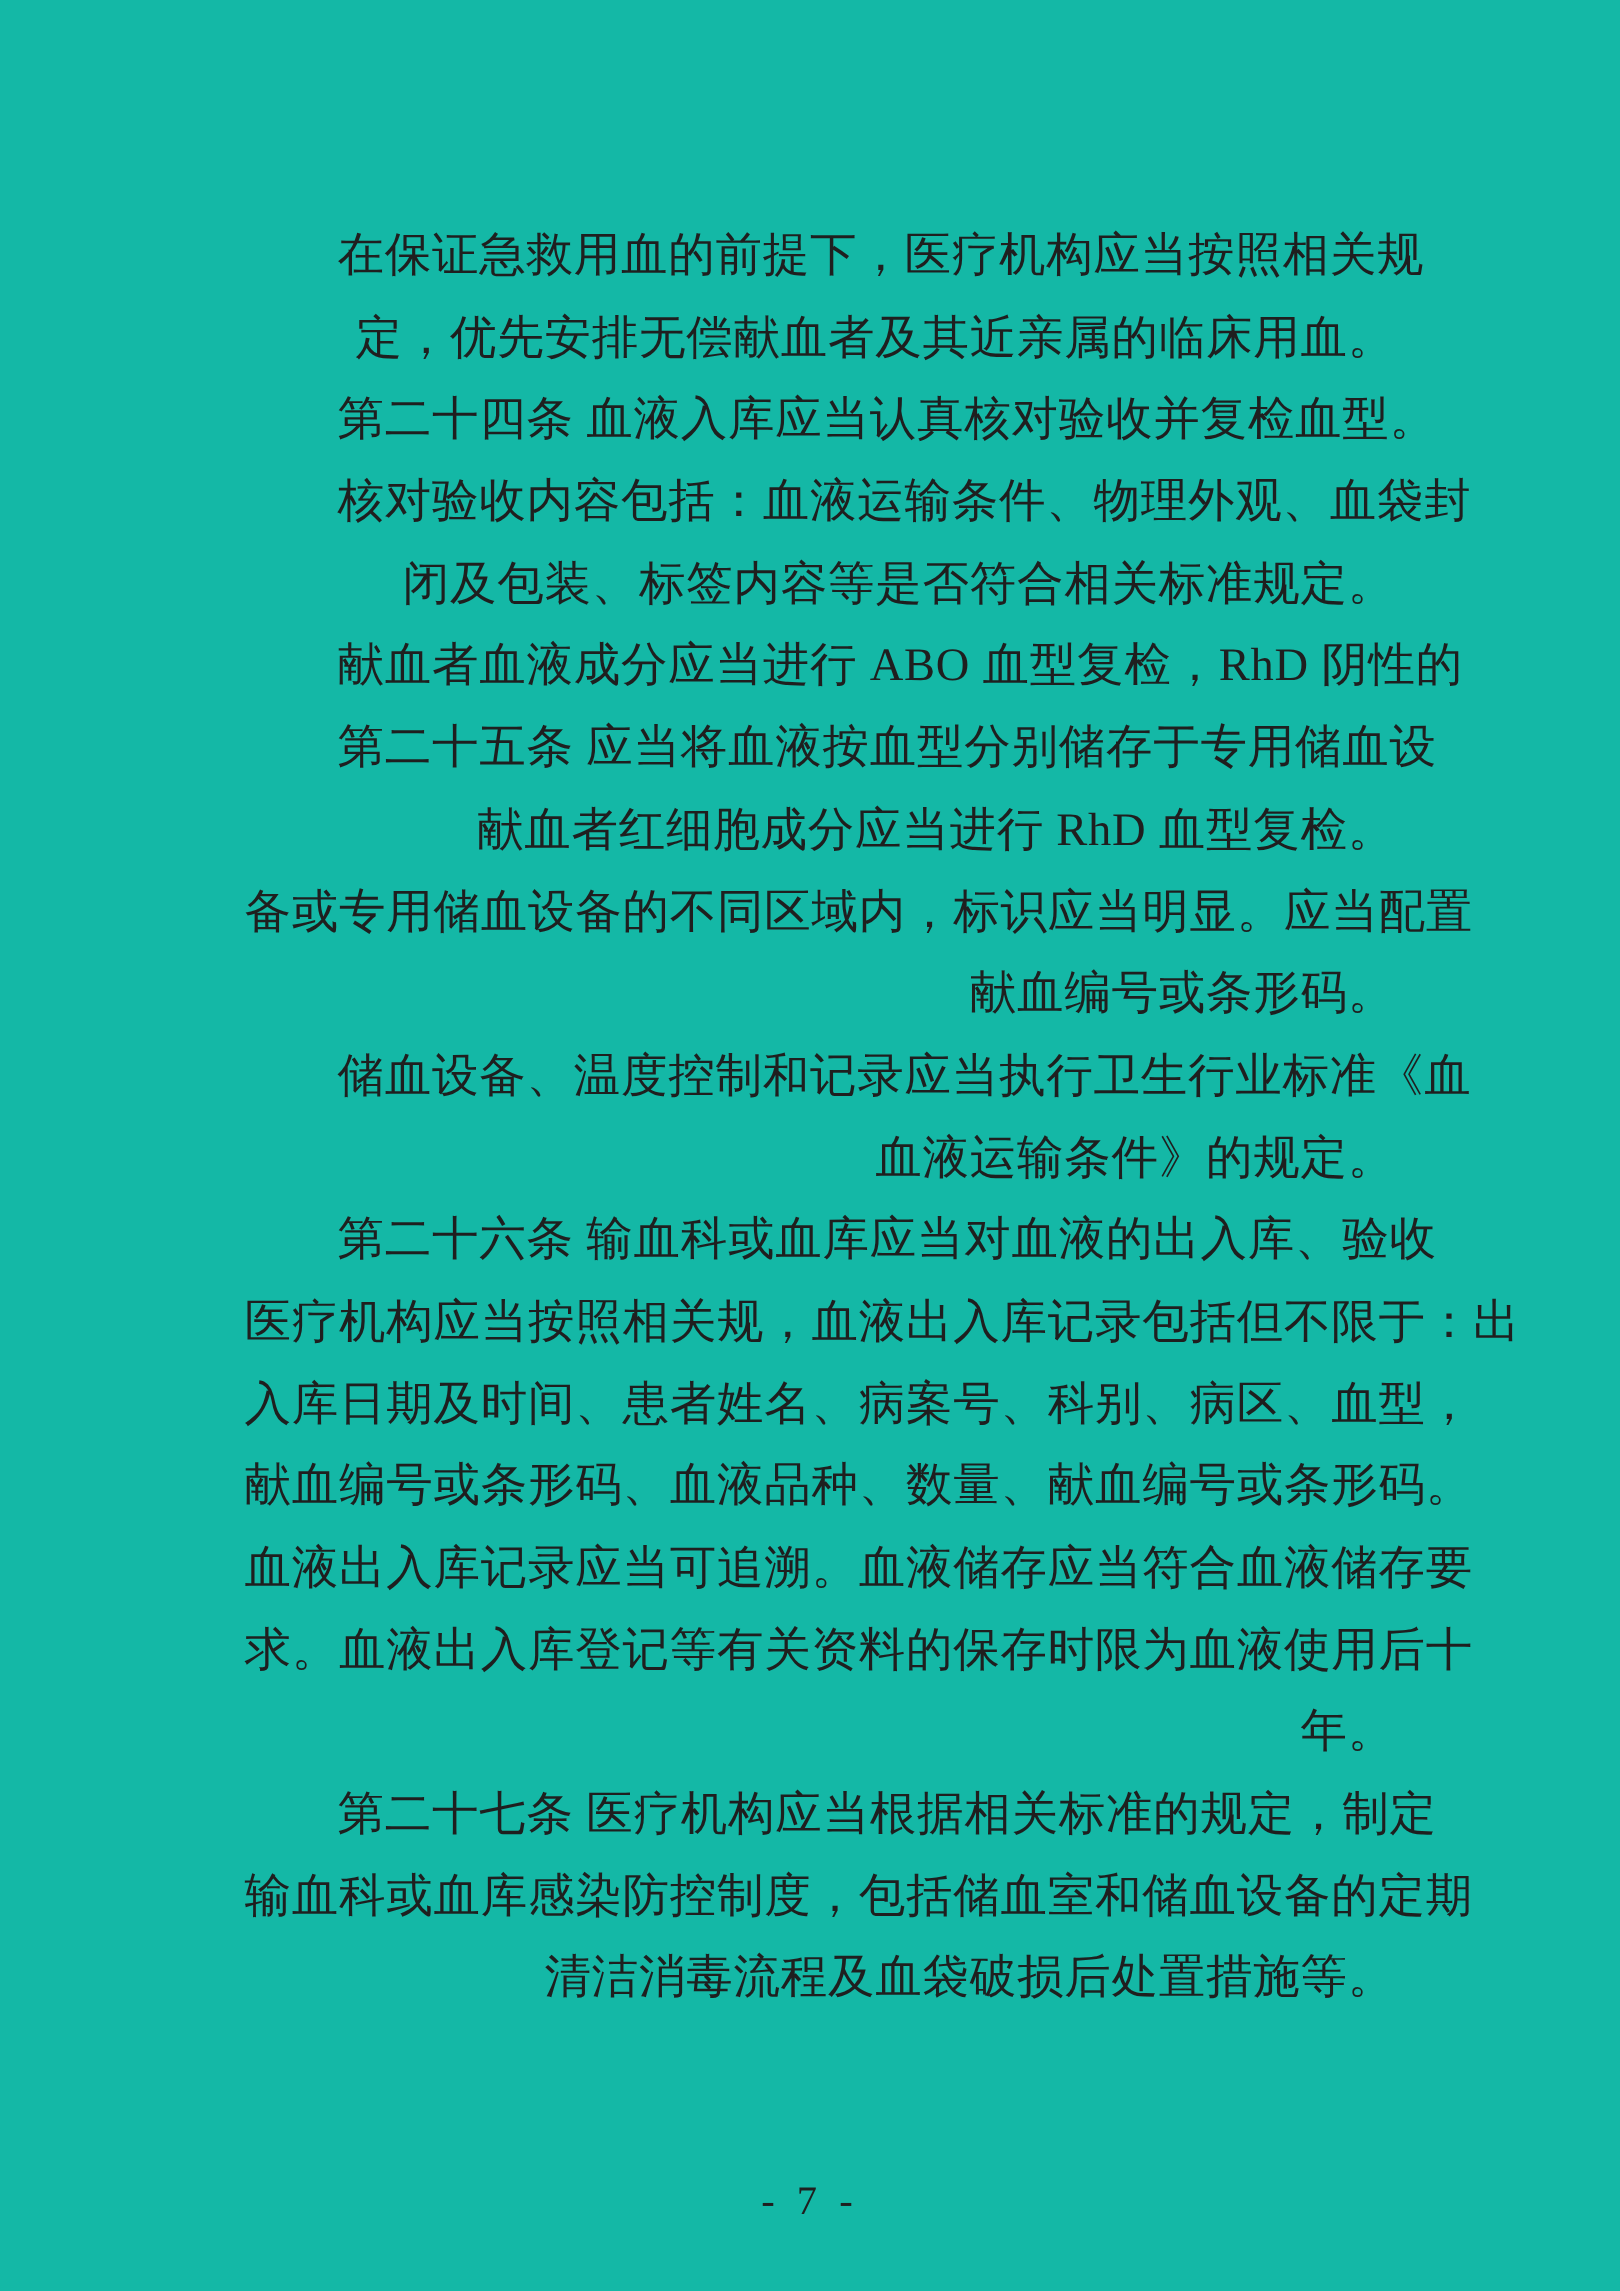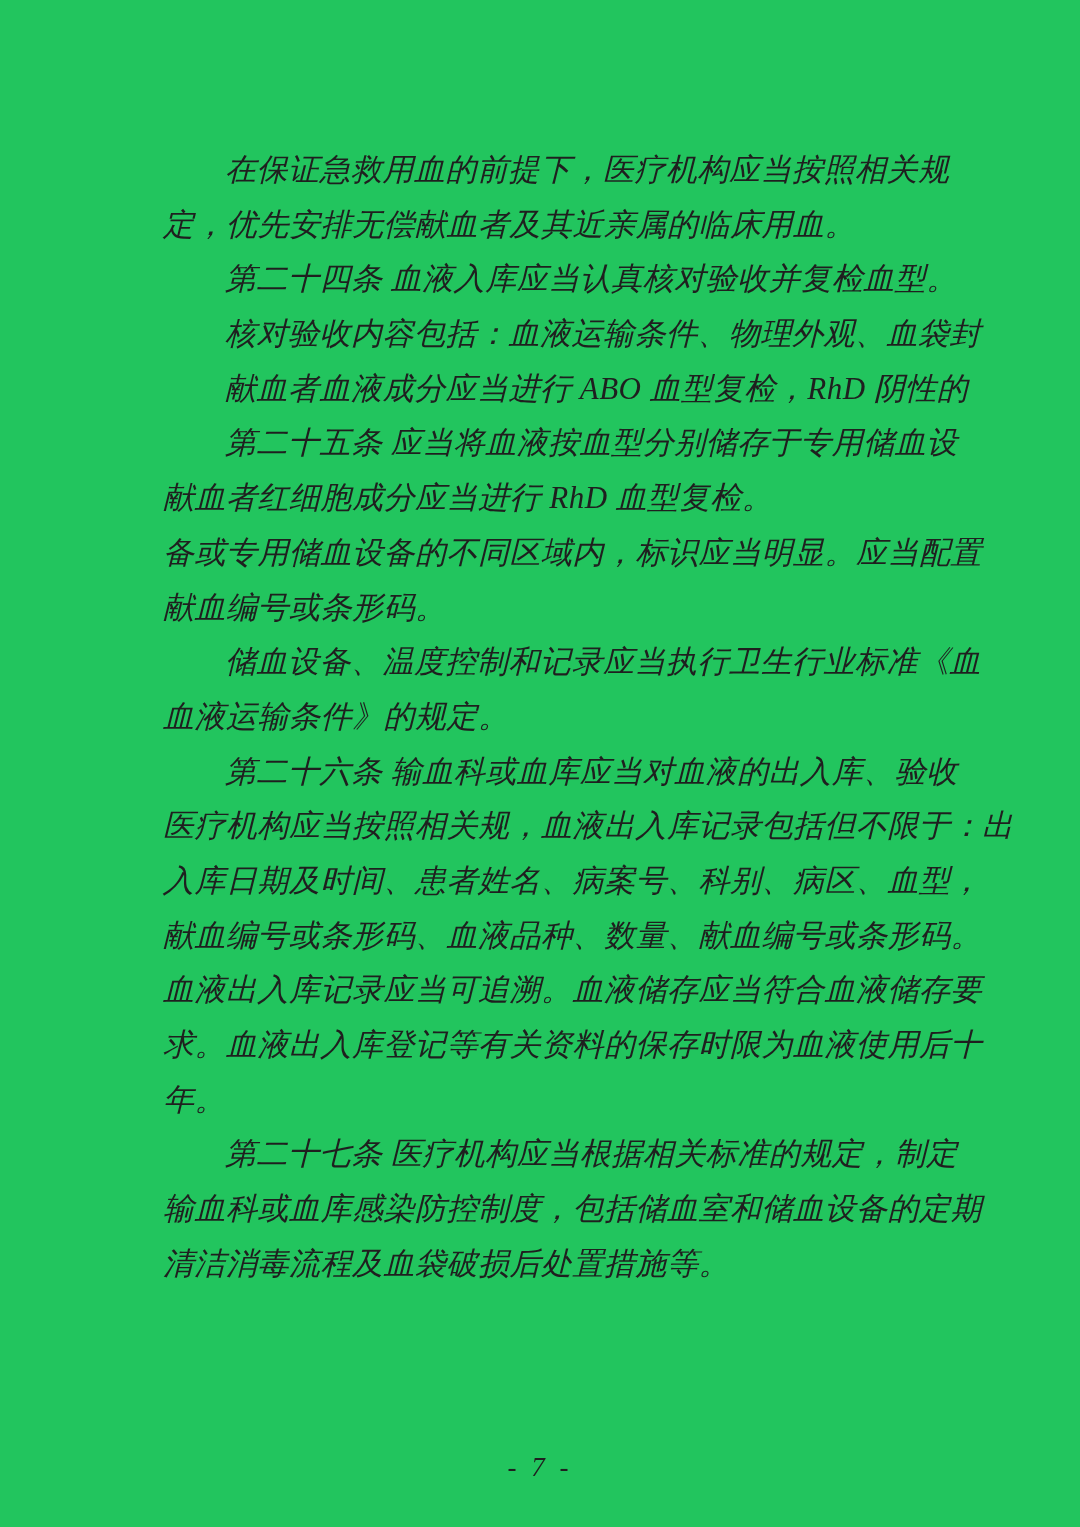--- a/index.html
+++ b/index.html
@@ -11,35 +11,34 @@
     height: 1527px;
     background: #ffffff;
     font-family: "Liberation Serif", "DejaVu Serif", serif;
     color: #1f1f1f;
     position: relative;
     overflow: hidden;
   }
   .page {
     position: absolute;
     inset: 0;
-    background: #22c55e;
-    font-style: italic;
+    background: #14b8a6;
   }
   .content {
     position: absolute;
     left: 163px;
     top: 143px;
     width: 767px;
   }
   .line {
     font-size: 31px;
     line-height: 54.7px;
     height: 54.7px;
     white-space: nowrap;
-    text-align: left;
+    text-align: right;
     font-weight: 400;
     letter-spacing: 0.5px;
   }
   .line.indent {
     padding-left: 62px;
   }
   .line.fill {
     text-align: justify;
     text-align-last: justify;
   }
@@ -57,20 +56,21 @@
 </head>
 <body>
 
 <div class="page">
   <div class="content" id="lines-container">
 
   <div class="line indent fill">在保证急救用血的前提下，医疗机构应当按照相关规</div>
       <div class="line">定，优先安排无偿献血者及其近亲属的临床用血。</div>
       <div class="line indent">第二十四条 血液入库应当认真核对验收并复检血型。</div>
       <div class="line indent fill">核对验收内容包括：血液运输条件、物理外观、血袋封</div>
+      <div class="line">闭及包装、标签内容等是否符合相关标准规定。</div>
       <div class="line indent fill">献血者血液成分应当进行 ABO 血型复检，RhD 阴性的</div>
       <div class="line indent fill">第二十五条 应当将血液按血型分别储存于专用储血设</div>
       <div class="line">献血者红细胞成分应当进行 RhD 血型复检。</div>
       <div class="line fill">备或专用储血设备的不同区域内，标识应当明显。应当配置</div>
       <div class="line">献血编号或条形码。</div>
       <div class="line indent fill">储血设备、温度控制和记录应当执行卫生行业标准《血</div>
       <div class="line">血液运输条件》的规定。</div>
       <div class="line indent fill">第二十六条 输血科或血库应当对血液的出入库、验收</div>
       <div class="line fill">医疗机构应当按照相关规，血液出入库记录包括但不限于：出</div>
       <div class="line fill">入库日期及时间、患者姓名、病案号、科别、病区、血型，</div>

